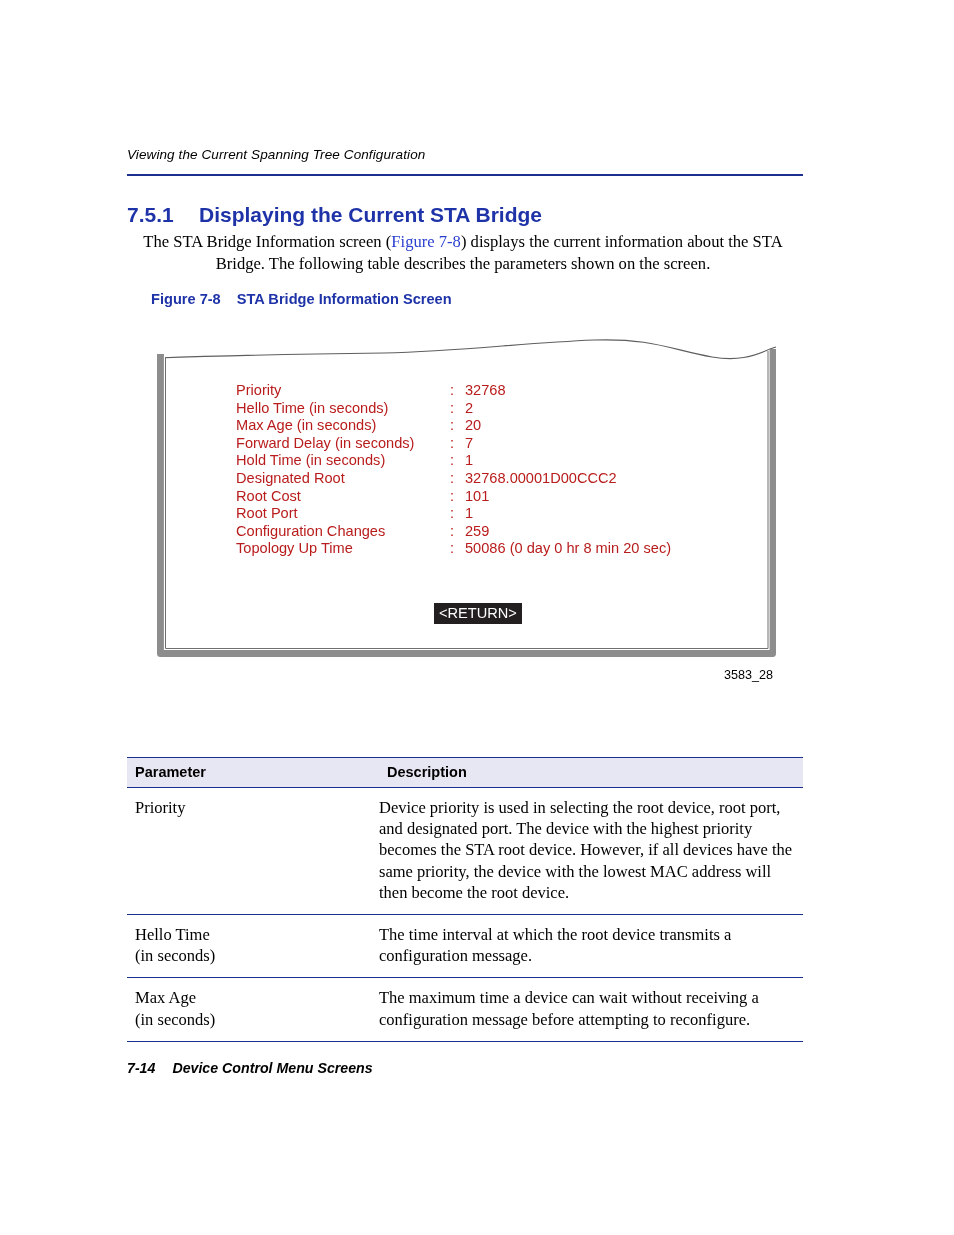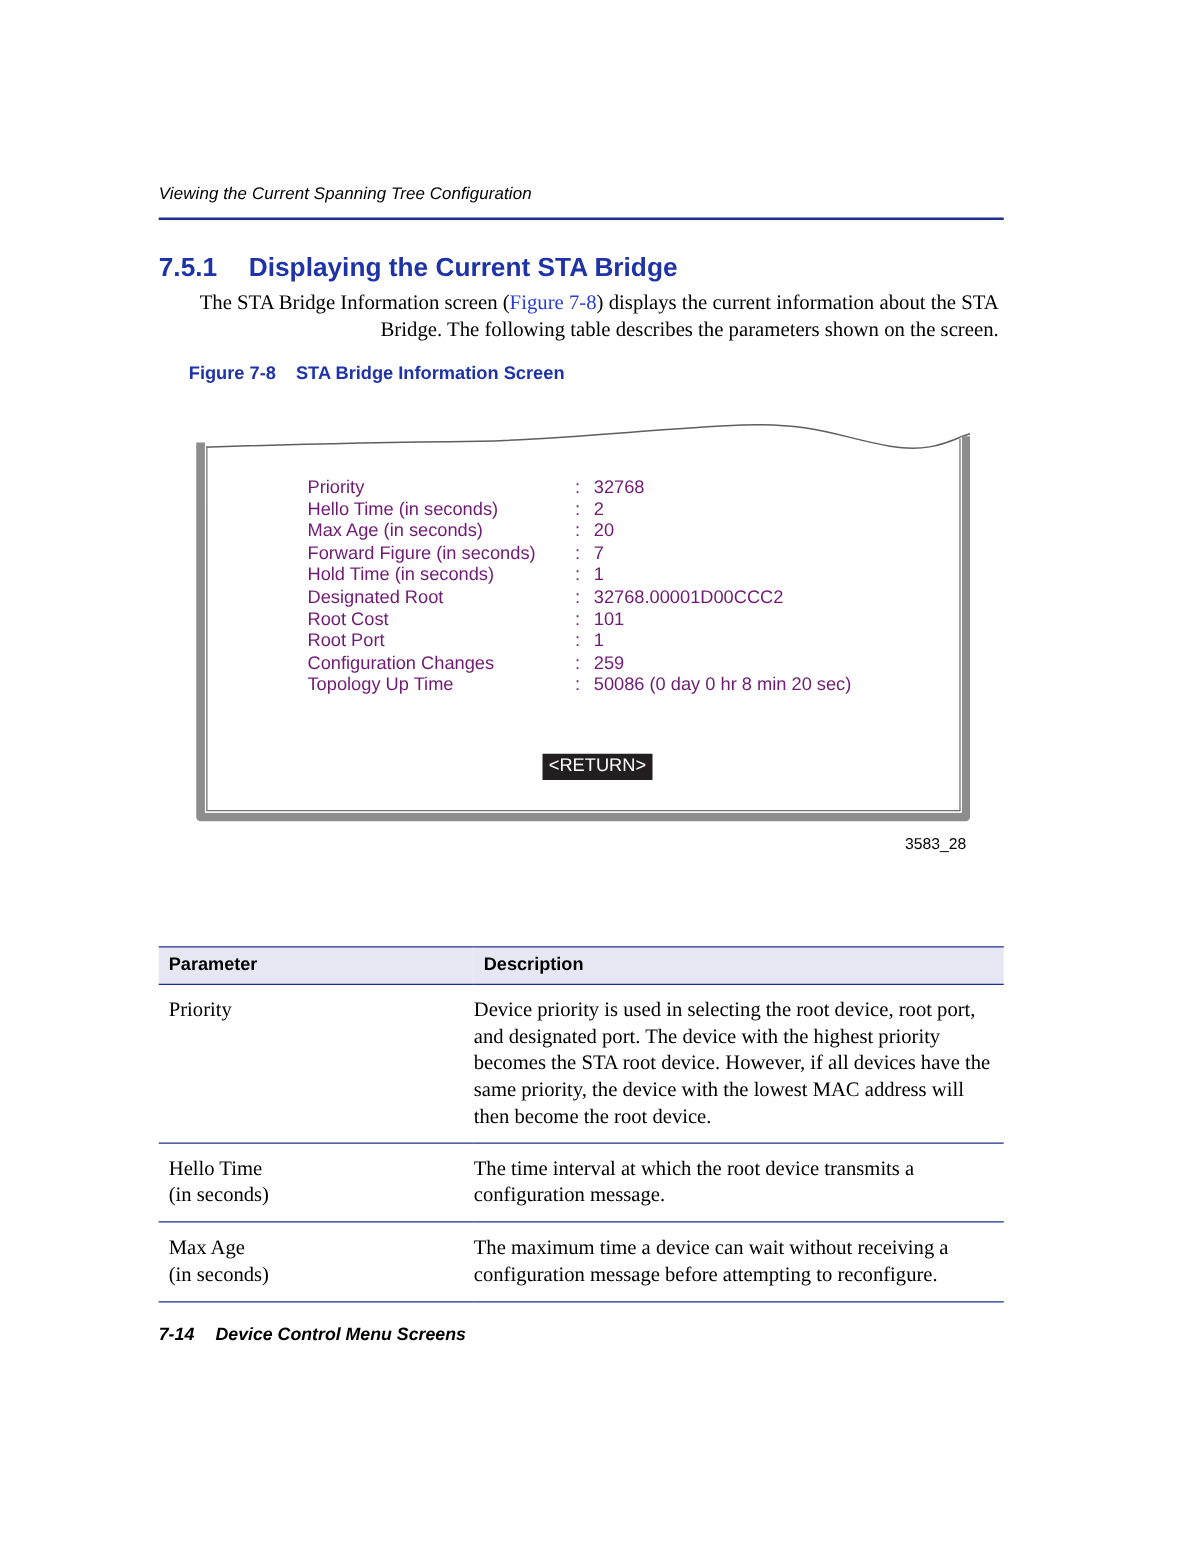--- a/index.html
+++ b/index.html
@@ -62,21 +62,21 @@
   
   .body-para {
     position: absolute;
     left: 127px;
     top: 231px;
     width: 672px;
     font-family: "Liberation Serif", serif;
     font-size: 16.6px;
     line-height: 21.5px;
     color: #000;
-    text-align: right;
+    text-align: center;
   }
   .body-para .link { color: #2a3fd0; }
 
   
   .fig-caption {
     position: absolute;
     left: 127px;
     top: 291px;
     font-family: "Liberation Sans", sans-serif;
     font-weight: bold;
@@ -100,26 +100,26 @@
   .screen-content {
     position: absolute;
     left: 0;
     top: 0;
     width: 630px;
     height: 330px;
   }
 
   .term-rows {
     position: absolute;
-    left: 94px;
+    left: 84px;
     top: 44px;
     font-family: "Liberation Sans", sans-serif;
     font-size: 14.6px;
     line-height: 17.6px;
-    color: #701a75;
+    color: #b91c1c;
     white-space: nowrap;
   }
   .term-row { display: block; height: 17.6px; }
   .term-row .lbl { display: inline-block; width: 214px; }
   .term-row .col { display: inline-block; width: 15px; }
   .term-row .val { display: inline-block; }
 
   .return-btn {
     position: absolute;
     left: 282px;
@@ -252,21 +252,21 @@
 
         <span class="term-row">
           <span class="lbl">Hello Time (in seconds)</span><span class="col">:</span><span class="val">2</span>
         </span>
 
         <span class="term-row">
           <span class="lbl">Max Age (in seconds)</span><span class="col">:</span><span class="val">20</span>
         </span>
 
         <span class="term-row">
-          <span class="lbl">Forward Figure (in seconds)</span><span class="col">:</span><span class="val">7</span>
+          <span class="lbl">Forward Delay (in seconds)</span><span class="col">:</span><span class="val">7</span>
         </span>
 
         <span class="term-row">
           <span class="lbl">Hold Time (in seconds)</span><span class="col">:</span><span class="val">1</span>
         </span>
 
         <span class="term-row">
           <span class="lbl">Designated Root</span><span class="col">:</span><span class="val">32768.00001D00CCC2</span>
         </span>
 

